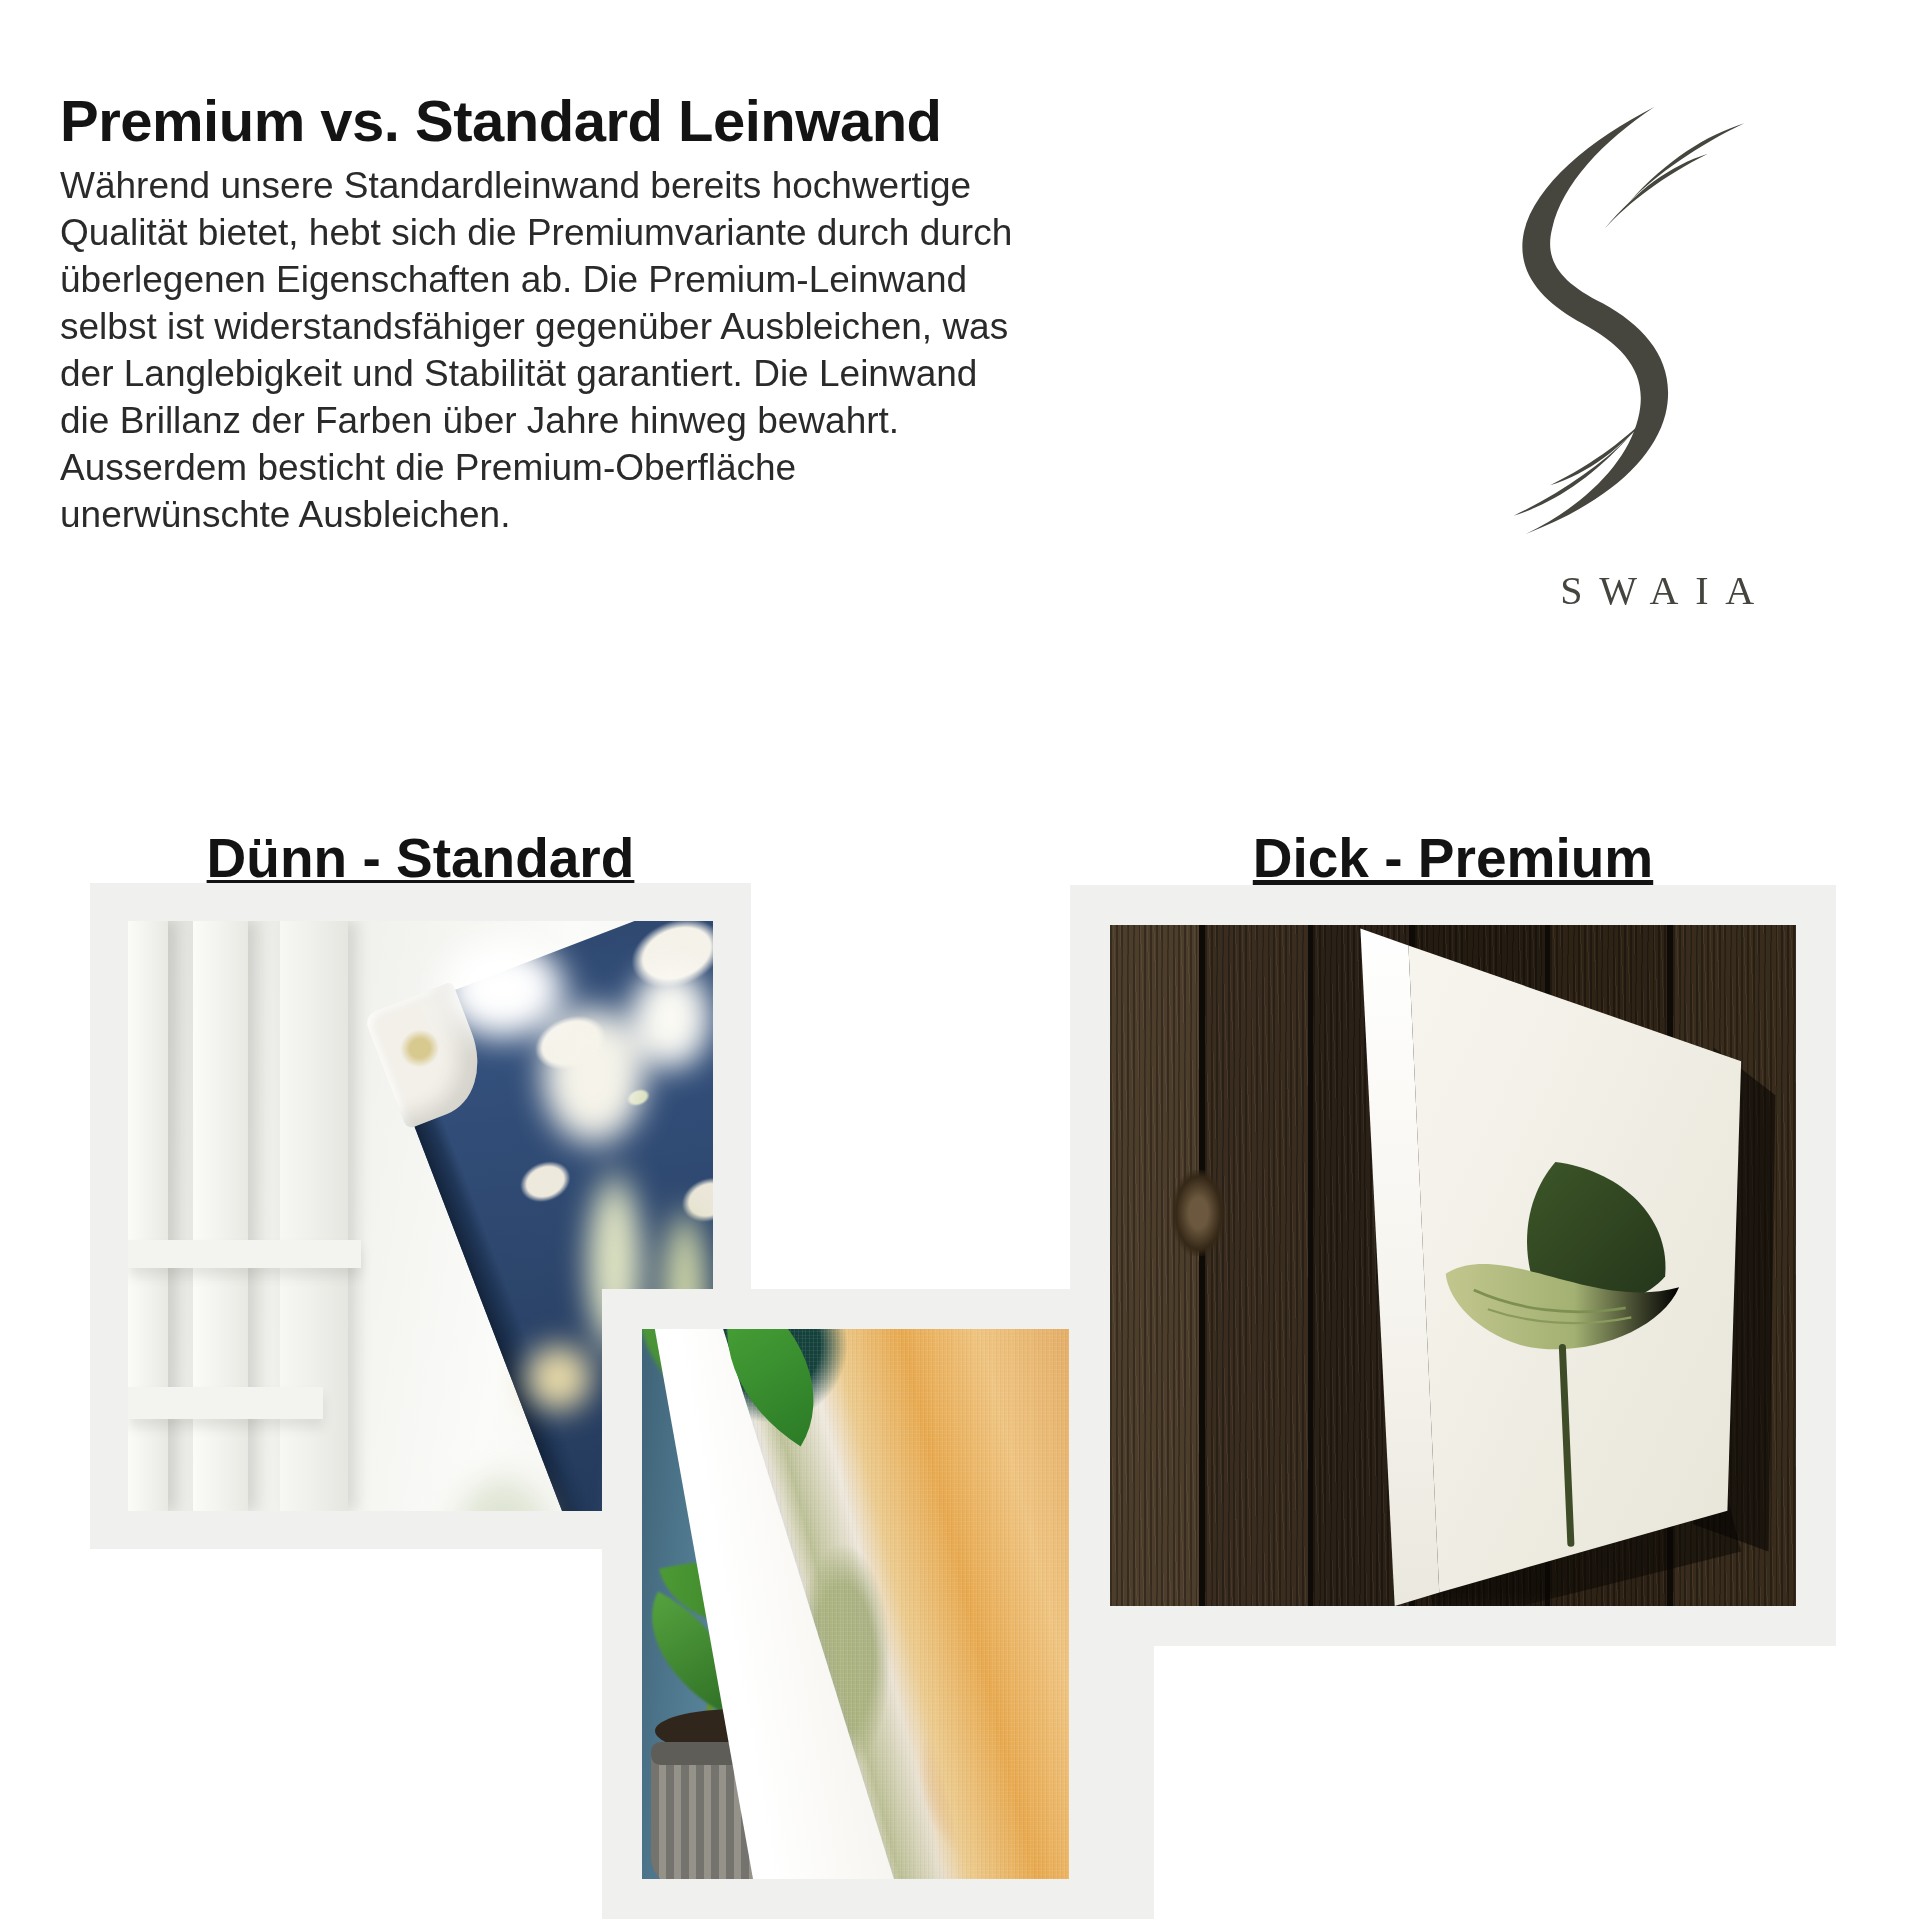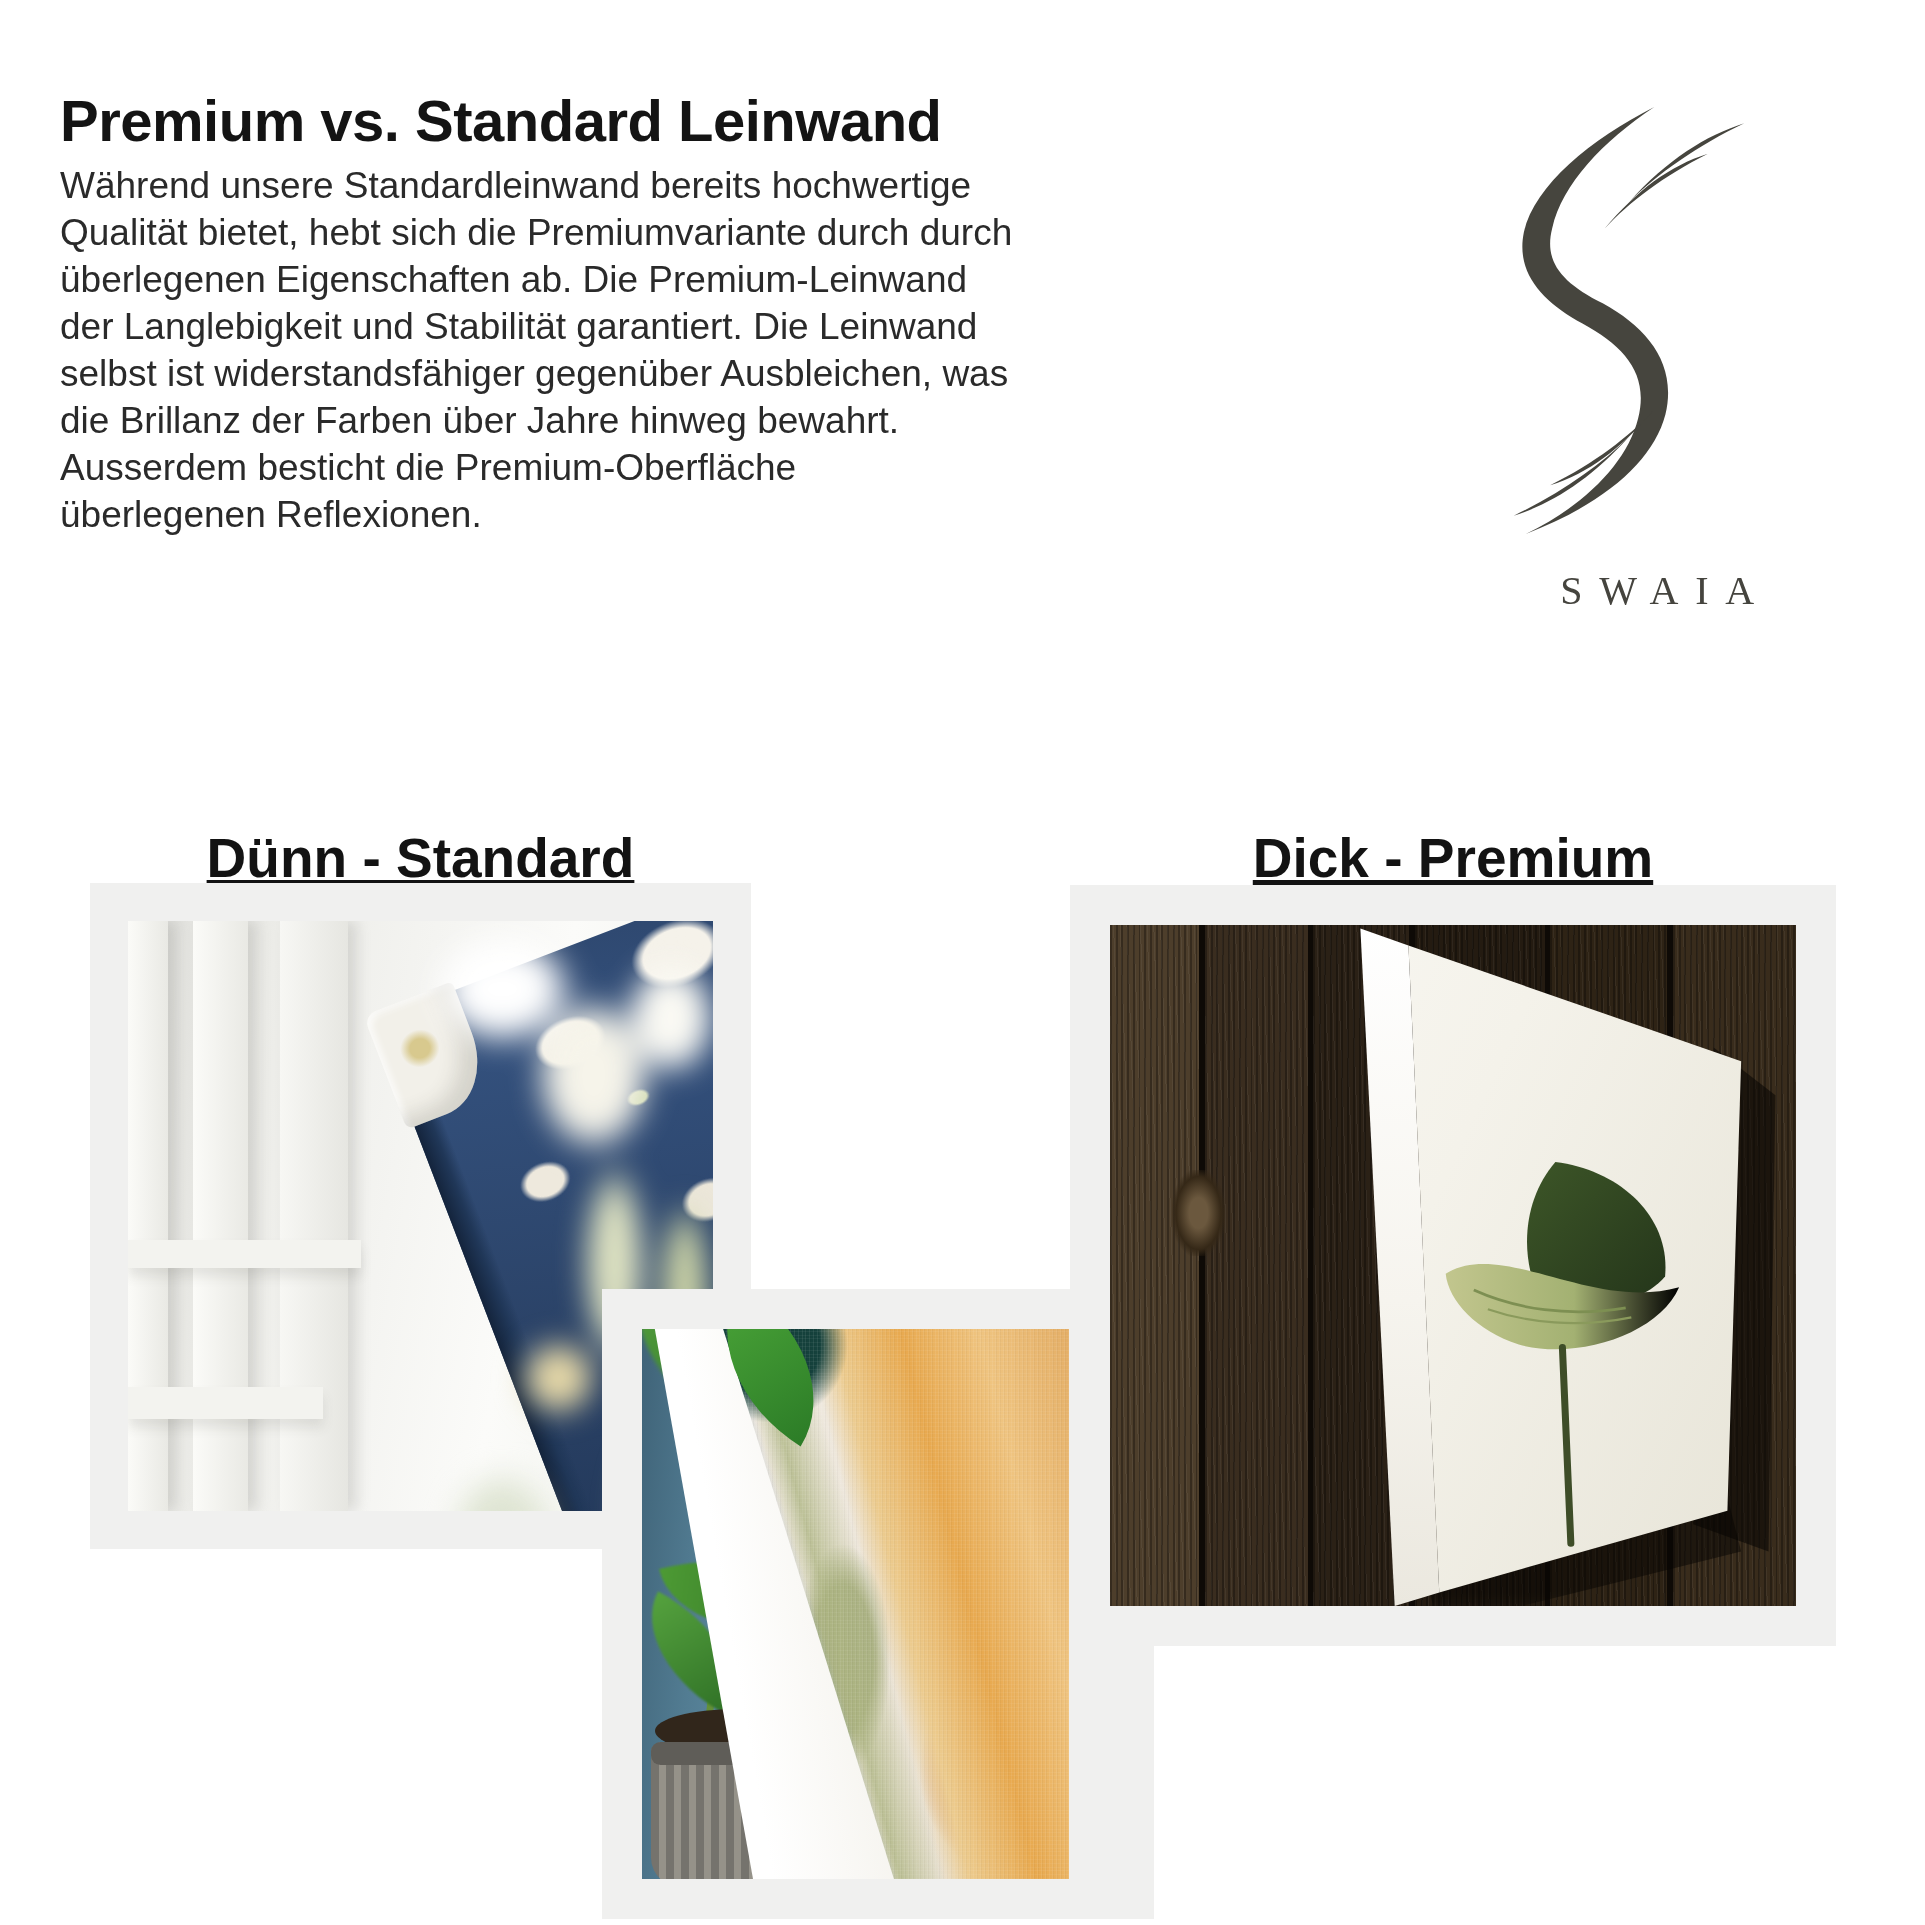--- a/index.html
+++ b/index.html
@@ -153,25 +153,25 @@
 </head>
 <body>
 
 <div class="stage">
 
   <h1 class="page-title">Premium vs. Standard Leinwand</h1>
   <div class="intro">
     <span class="line">Während unsere Standardleinwand bereits hochwertige</span>
     <span class="line">Qualität bietet, hebt sich die Premiumvariante durch durch</span>
     <span class="line">überlegenen Eigenschaften ab. Die Premium-Leinwand</span>
+    <span class="line">selbst ist widerstandsfähiger gegenüber Ausbleichen, was</span>
     <span class="line">der Langlebigkeit und Stabilität garantiert. Die Leinwand</span>
-    <span class="line">selbst ist widerstandsfähiger gegenüber Ausbleichen, was</span>
     <span class="line">die Brillanz der Farben über Jahre hinweg bewahrt.</span>
     <span class="line">Ausserdem besticht die Premium-Oberfläche</span>
-    <span class="line">überlegenen Reflexionen.</span>
+    <span class="line">unerwünschte Ausbleichen.</span>
   </div>
 
   <div class="brand">
     <svg width="276" height="445" viewBox="0 0 260 440" aria-hidden="true">
       <g fill="#46453e">
         <path d="M155,10 C92,42 36,88 26,134 C18,174 44,202 84,224 C126,247 150,274 139,318 C128,362 86,404 28,432 C106,402 154,360 166,314 C178,264 148,228 104,204 C62,183 46,162 54,130 C64,86 104,44 155,10 Z"></path>
         <path d="M208,56 C164,78 130,104 106,130 C138,92 170,68 208,56 Z"></path>
         <path d="M244,26 C198,48 158,76 130,104 C168,62 206,38 244,26 Z"></path>
         <g transform="rotate(180 130 220)">
           <path d="M208,56 C164,78 130,104 106,130 C138,92 170,68 208,56 Z"></path>

